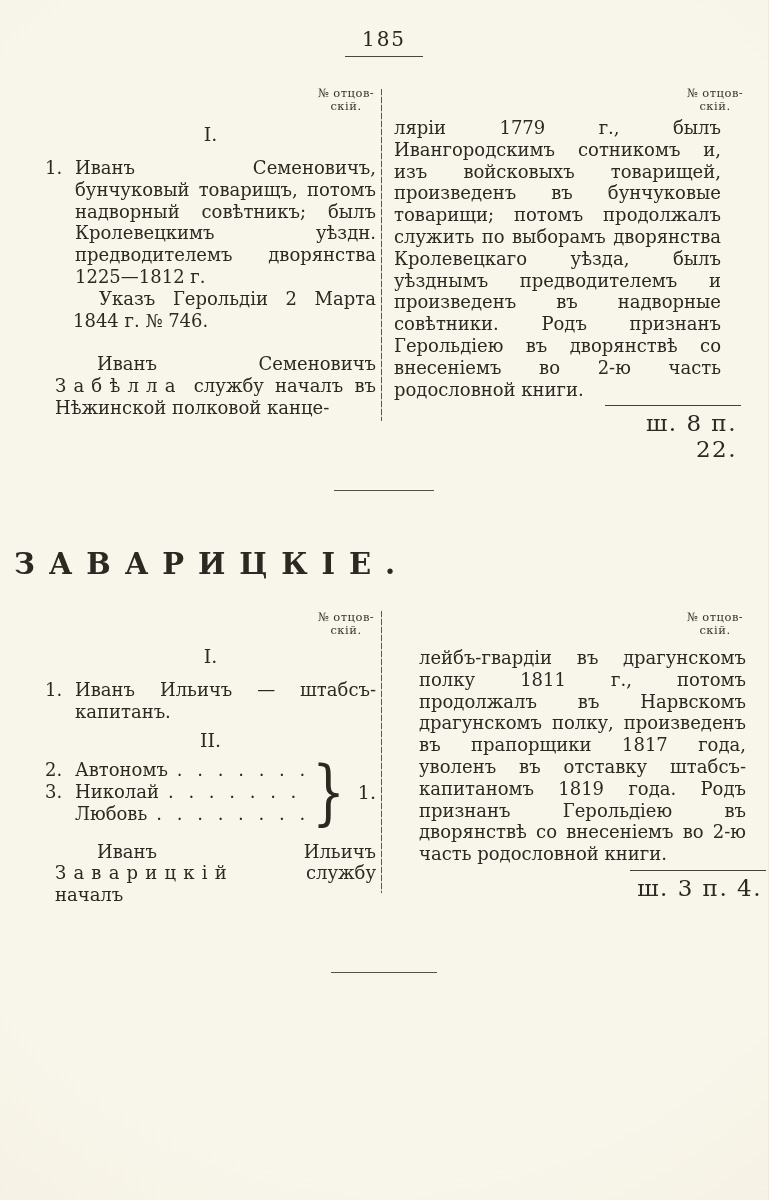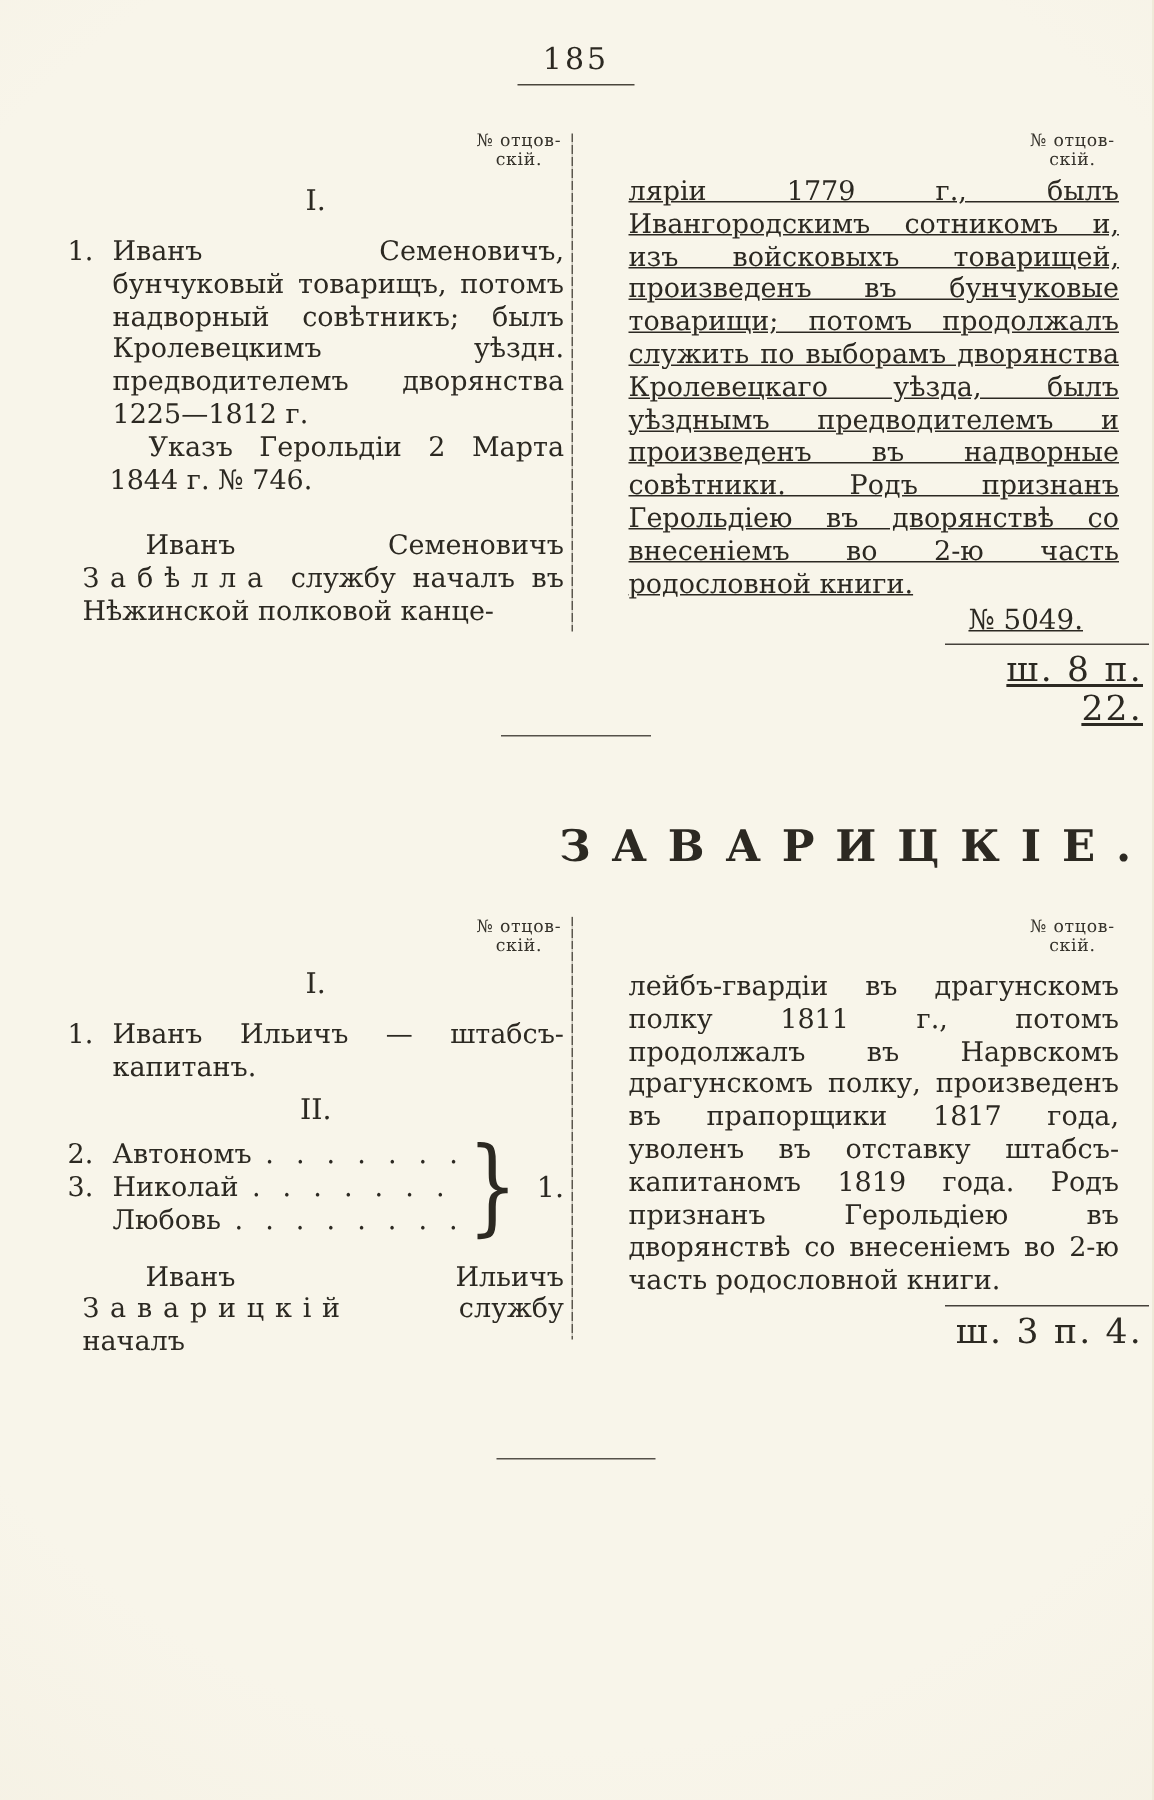--- a/index.html
+++ b/index.html
@@ -29,21 +29,21 @@
   .vrule1{top:2px;height:332px;}
   .vrule2{top:0;height:282px;}
   .colhead{
     position:absolute;top:0;font-size:11.5px;line-height:13px;
     text-align:center;letter-spacing:.5px;color:#35322b;
   }
   .colhead-left{left:314px;width:64px;}
   .colhead-right{left:676px;width:78px;}
   .col{position:absolute;}
   .col-left1{left:45px;top:36px;width:331px;}
-  .col-right1{left:419px;top:30px;width:327px;text-decoration:underline;}
+  .col-right1{left:394px;top:30px;width:327px;}
   .col-left2{left:45px;top:34px;width:331px;}
   .col-right2{left:419px;top:36px;width:327px;}
   .para{margin:0;font-size:18px;line-height:21.8px;text-align:justify;}
   .roman{font-size:19px;text-align:center;margin:0 0 12px;}
   .roman2{margin:6px 0 8px;}
   .entry{display:flex;}
   .num{flex:0 0 30px;font-size:18px;line-height:21.8px;}
   .etext{flex:1;font-size:18px;line-height:21.8px;text-align:justify;margin:0;}
   .decree1{margin:0 0 0 28px;text-indent:26px;font-size:18px;line-height:21.8px;text-align:justify;}
   .decree2{margin:0 0 0 10px;text-indent:42px;font-size:18px;line-height:21.8px;text-align:justify;}
@@ -51,21 +51,21 @@
   .para2b{margin:16px 0 0 10px;}
   .sperr{letter-spacing:.4em;}
   .case{margin-top:3px;font-size:18.5px;text-align:right;padding-right:24px;}
   .shelf{
     margin:5px -20px 0 auto;width:132px;border-top:1px solid #45413a;
     padding:4px 4px 0 0;font-size:23px;text-align:right;letter-spacing:1.5px;
   }
   .divider{width:100px;margin:28px auto 0;border-top:1px solid #55514a;}
   .divider-bottom{width:106px;margin-top:46px;}
   .family{
-    margin:56px 0 0;text-align:right;font-size:29px;font-weight:700;
+    margin:56px 0 0;text-align:left;font-size:29px;font-weight:700;
     letter-spacing:.48em;text-indent:.48em;white-space:nowrap;
   }
   .brace-group{display:flex;align-items:center;margin:2px 0 4px;}
   .children{flex:1;min-width:0;}
   .child-row{display:flex;font-size:18px;line-height:22px;}
   .cnum{flex:0 0 30px;}
   .cname{flex:0 0 auto;}
   .cdots{flex:1;overflow:hidden;white-space:nowrap;padding-left:9px;word-spacing:9px;}
   .brace{
     flex:0 0 auto;font-size:52px;line-height:1;font-weight:400;
@@ -102,21 +102,20 @@
       <p class="decree1">Указъ Герольдіи 2 Марта 1844 г. № 746.</p>
       <p class="para2">
         <span>Иванъ Семеновичъ</span>
         <span class="sperr">Забѣлла</span>
         <span>службу началъ въ Нѣжинской полковой канце-</span>
       </p>
     </div>
 
     <div class="col col-right1">
       <p class="para">ляріи 1779 г., былъ Ивангородскимъ сотникомъ и, изъ войсковыхъ товарищей, произведенъ въ бунчуковые товарищи; потомъ продолжалъ служить по выборамъ дворянства Кролевецкаго уѣзда, былъ уѣзднымъ предводителемъ и произведенъ въ надворные совѣтники. Родъ признанъ Герольдіею въ дворянствѣ со внесеніемъ во 2-ю часть родословной книги.</p>
-      <div class="case">№ 5049.</div>
       <div class="shelf">ш. 8 п. 22.</div>
     </div>
   </section>
 
   <div class="divider"></div>
 
   <h2 class="family">ЗАВАРИЦКІЕ.</h2>
 
   <section class="sec sec2">
     <div class="vrule vrule2"></div>

